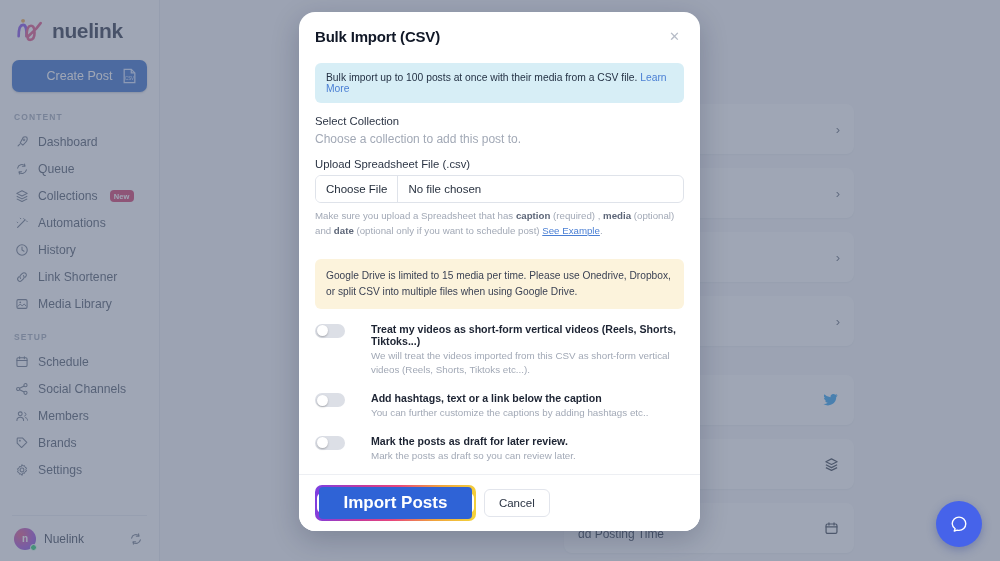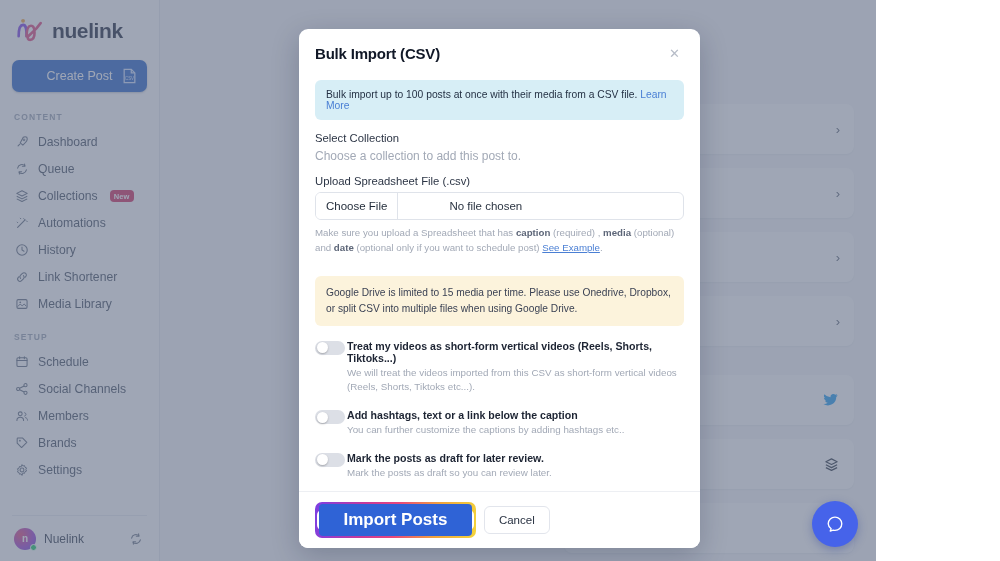--- a/index.html
+++ b/index.html
@@ -2,21 +2,21 @@
 <html><head>
 <meta charset="utf-8">
 <style>
   * { box-sizing: border-box; margin: 0; padding: 0; }
   html, body {
     width: 1000px; height: 561px;
     font-family: "Liberation Sans", sans-serif;
     overflow: hidden;
     background: #ffffff;
   }
-  #app { position: relative; width: 876px; height: 561px; }
+  #app { position: relative; width: 1000px; height: 561px; }
 
   
   .sidebar {
     position: absolute; left: 0; top: 0;
     width: 160px; height: 561px;
     background: #ffffff;
     border-right: 1px solid #e6e9ef;
     display: flex; flex-direction: column;
     padding: 0 12px;
   }
@@ -102,23 +102,23 @@
   }
 
   
   .overlay {
     position: absolute; inset: 0;
     background: rgba(100,112,135,.62);
   }
 
   
   .modal {
-    position: absolute; left: 299px; top: 29px;
+    position: absolute; left: 299px; top: 12px;
     width: 401px; height: 519px;
-    background: #fff; border-radius: 9px;
+    background: #fff; border-radius: 16px;
     box-shadow: 0 8px 28px rgba(15,25,50,.22);
     display: flex; flex-direction: column;
     overflow: hidden;
   }
   .modal-header {
     padding: 16px 18px 10px 16px;
     display: flex; align-items: flex-start; justify-content: space-between;
   }
   .modal-title { font-size: 15px; font-weight: 700; color: #111827; letter-spacing: -0.2px; }
   .modal-close { font-size: 13px; color: #b6bcc7; cursor: pointer; line-height: 1; padding: 2px 2px; }
@@ -137,40 +137,40 @@
     height: 29px; border: 1px solid #dfe3ea; border-radius: 6px;
     display: flex; align-items: center; padding: 0 10px;
     font-size: 11.8px; color: #1f2937; position: relative; cursor: pointer;
     background: #fff;
   }
   .select-box .sel-chev { position: absolute; right: 9px; color: #9aa3b2; font-size: 9px; }
   .help-text { font-size: 12px; color: #a2a9b6; margin-top: 1px; }
 
   .file-row {
     height: 28px; border: 1px solid #dfe3ea; border-radius: 6px;
-    display: flex; align-items: stretch; overflow: hidden; background: #fff; gap: 41px;
+    display: flex; align-items: stretch; overflow: hidden; background: #fff;
   }
   .file-btn {
     padding: 0 10px; display: flex; align-items: center;
     font-size: 11.5px; color: #1f2937; border-right: 1px solid #dfe3ea;
     cursor: pointer; background: #fff;
   }
   .file-name { padding: 0 10px; display: flex; align-items: center; font-size: 11.5px; color: #2b3442; }
 
   .note-text { font-size: 9.7px; color: #a2a9b6; line-height: 1.55; margin-top: 5px; }
   .note-text b { color: #5d6678; font-weight: 700; }
   .note-text a { color: #4a7fd4; }
 
   .warn-banner {
     background: #fcf3dc; border-radius: 6px;
     padding: 9px 11px; font-size: 10.2px; color: #3b4254;
     line-height: 1.55; margin-top: 21px;
   }
 
-  .toggle-row { display: flex; gap: 2px; margin-top: 14px; align-items: flex-start; }
+  .toggle-row { display: flex; gap: 26px; margin-top: 14px; align-items: flex-start; }
   .switch {
     width: 30px; height: 14px; border-radius: 8px;
     background: #dcdfe6; position: relative; flex: none; cursor: pointer; margin-top: 1px;
   }
   .switch .knob {
     position: absolute; left: 1.5px; top: 1.5px;
     width: 11px; height: 11px; border-radius: 50%; background: #fff;
     box-shadow: 0 1px 2px rgba(0,0,0,.25);
   }
   .toggle-texts .tt-title { font-size: 10.6px; font-weight: 700; color: #1d2433; }

